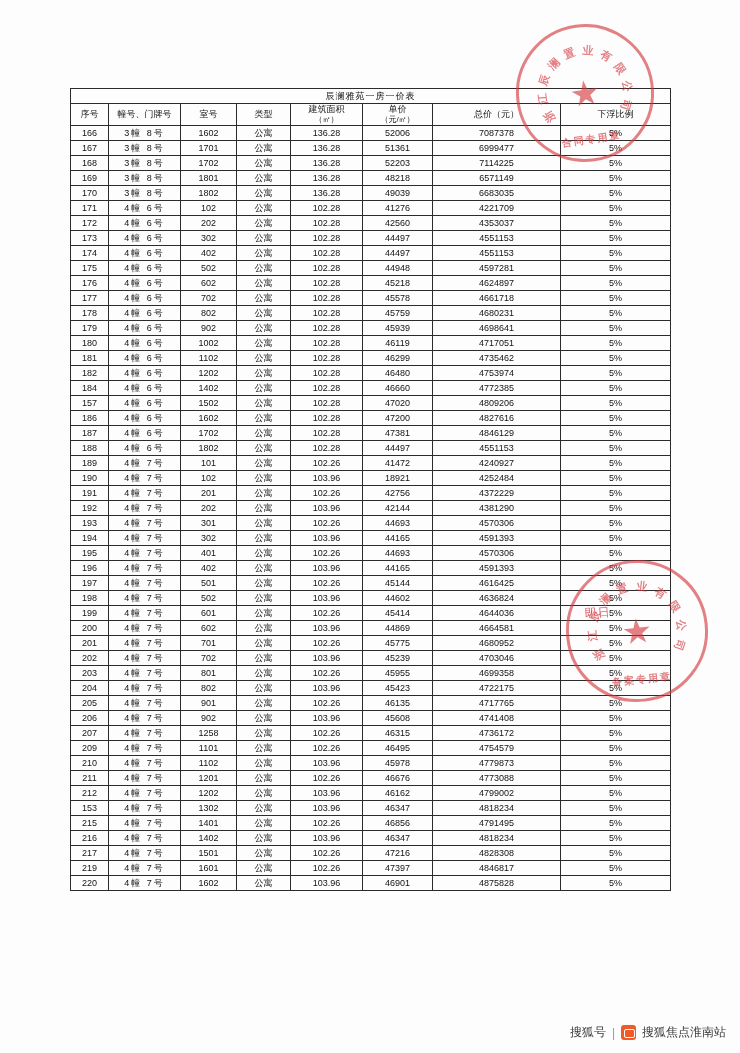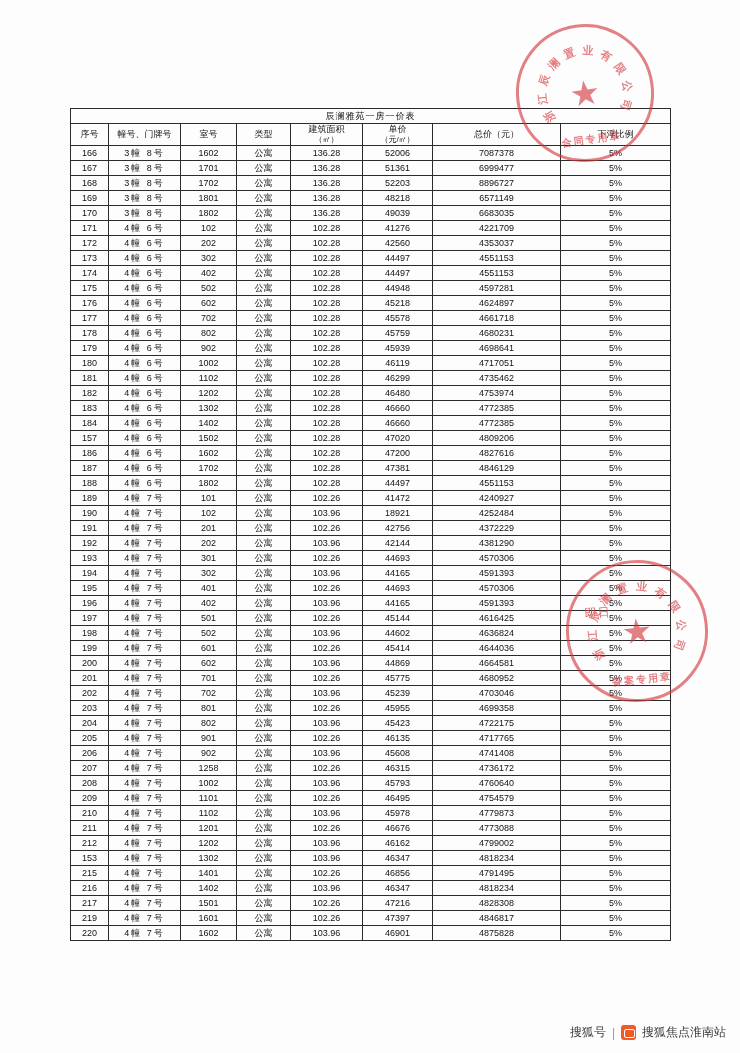--- a/index.html
+++ b/index.html
@@ -20,21 +20,20 @@
     left: 0; top: 0;
     width: 740px;
     height: 1053px;
     background: #fdfdfd;
   }
   .table-wrap {
     position: absolute;
     left: 70px;
     top: 88px;
     width: 600px;
-    margin-top: 20px;
   }
   table.price-table {
     border-collapse: collapse;
     width: 600px;
     table-layout: fixed;
     background: transparent;
   }
   table.price-table td,
   table.price-table th {
     border: 1px solid #2b2b2b;
@@ -237,21 +236,21 @@
             <td>6999477</td>
             <td>5%</td>
           </tr>
           <tr>
             <td>168</td>
             <td class="cell-bldg">3幢 8号</td>
             <td>1702</td>
             <td>公寓</td>
             <td>136.28</td>
             <td>52203</td>
-            <td>8896727</td>
+            <td>7114225</td>
             <td>5%</td>
           </tr>
           <tr>
             <td>169</td>
             <td class="cell-bldg">3幢 8号</td>
             <td>1801</td>
             <td>公寓</td>
             <td>136.28</td>
             <td>48218</td>
             <td>6571149</td>
@@ -381,40 +380,30 @@
             <td>182</td>
             <td class="cell-bldg">4幢 6号</td>
             <td>1202</td>
             <td>公寓</td>
             <td>102.28</td>
             <td>46480</td>
             <td>4753974</td>
             <td>5%</td>
           </tr>
           <tr>
-            <td>183</td>
-            <td class="cell-bldg">4幢 6号</td>
-            <td>1302</td>
+            <td>184</td>
+            <td class="cell-bldg">4幢 6号</td>
+            <td>1402</td>
             <td>公寓</td>
             <td>102.28</td>
             <td>46660</td>
             <td>4772385</td>
             <td>5%</td>
           </tr>
           <tr>
-            <td>184</td>
-            <td class="cell-bldg">4幢 6号</td>
-            <td>1402</td>
-            <td>公寓</td>
-            <td>102.28</td>
-            <td>46660</td>
-            <td>4772385</td>
-            <td>5%</td>
-          </tr>
-          <tr>
             <td>157</td>
             <td class="cell-bldg">4幢 6号</td>
             <td>1502</td>
             <td>公寓</td>
             <td>102.28</td>
             <td>47020</td>
             <td>4809206</td>
             <td>5%</td>
           </tr>
           <tr>
@@ -628,30 +617,20 @@
             <td>5%</td>
           </tr>
           <tr>
             <td>207</td>
             <td class="cell-bldg">4幢 7号</td>
             <td>1258</td>
             <td>公寓</td>
             <td>102.26</td>
             <td>46315</td>
             <td>4736172</td>
-            <td>5%</td>
-          </tr>
-          <tr>
-            <td>208</td>
-            <td class="cell-bldg">4幢 7号</td>
-            <td>1002</td>
-            <td>公寓</td>
-            <td>103.96</td>
-            <td>45793</td>
-            <td>4760640</td>
             <td>5%</td>
           </tr>
           <tr>
             <td>209</td>
             <td class="cell-bldg">4幢 7号</td>
             <td>1101</td>
             <td>公寓</td>
             <td>102.26</td>
             <td>46495</td>
             <td>4754579</td>

